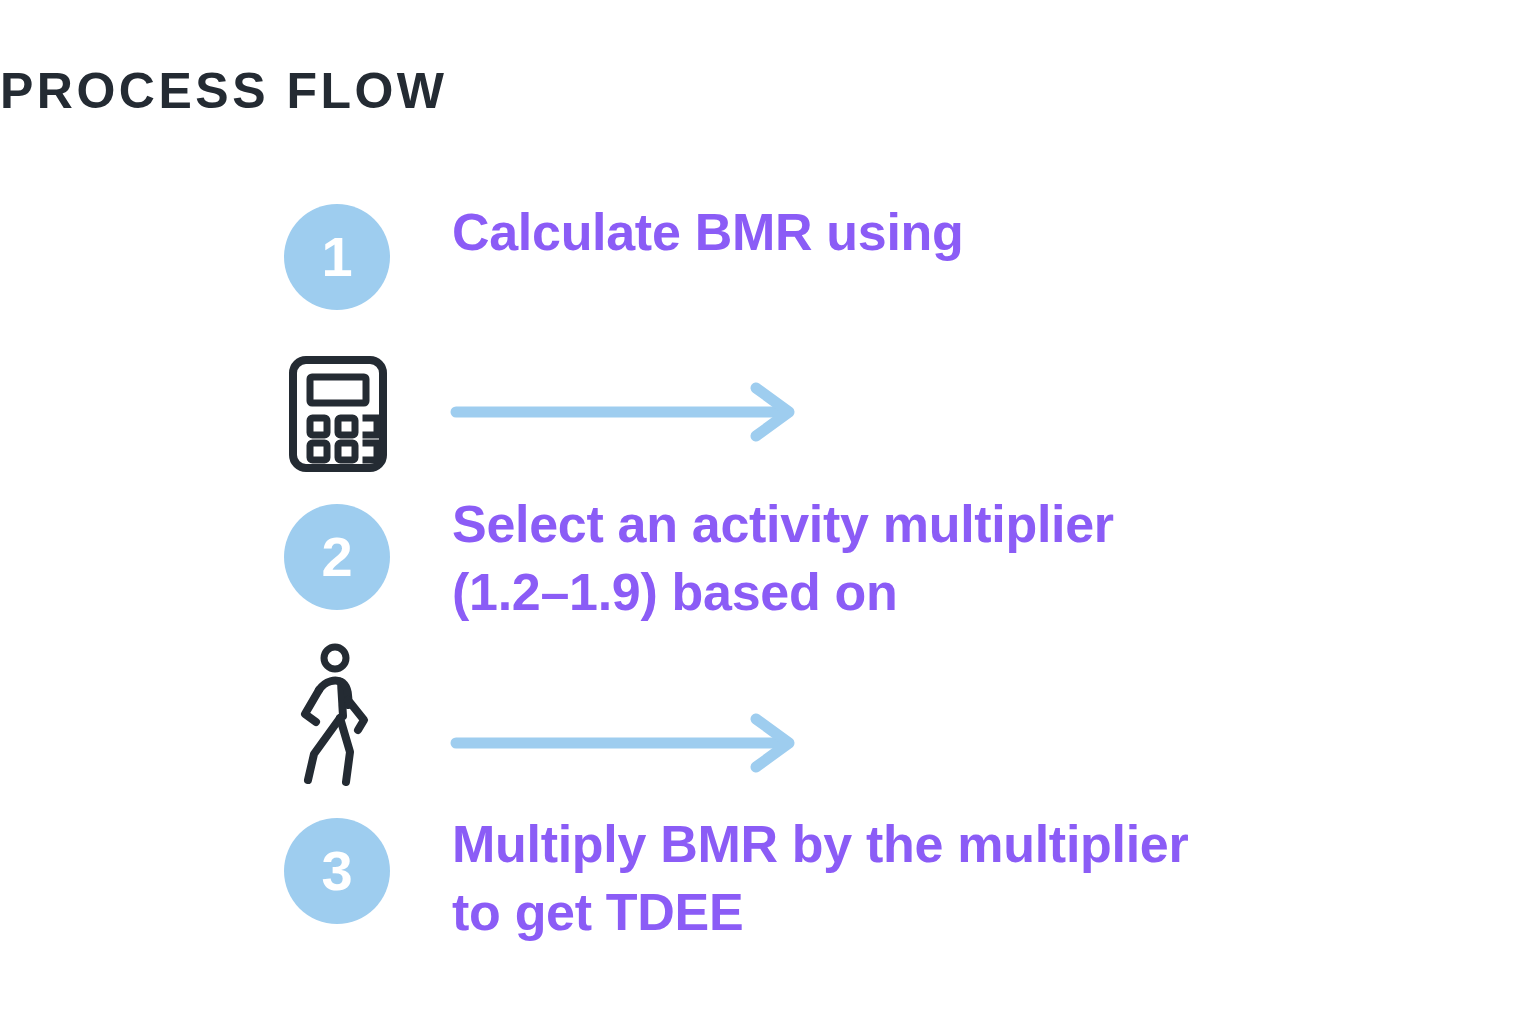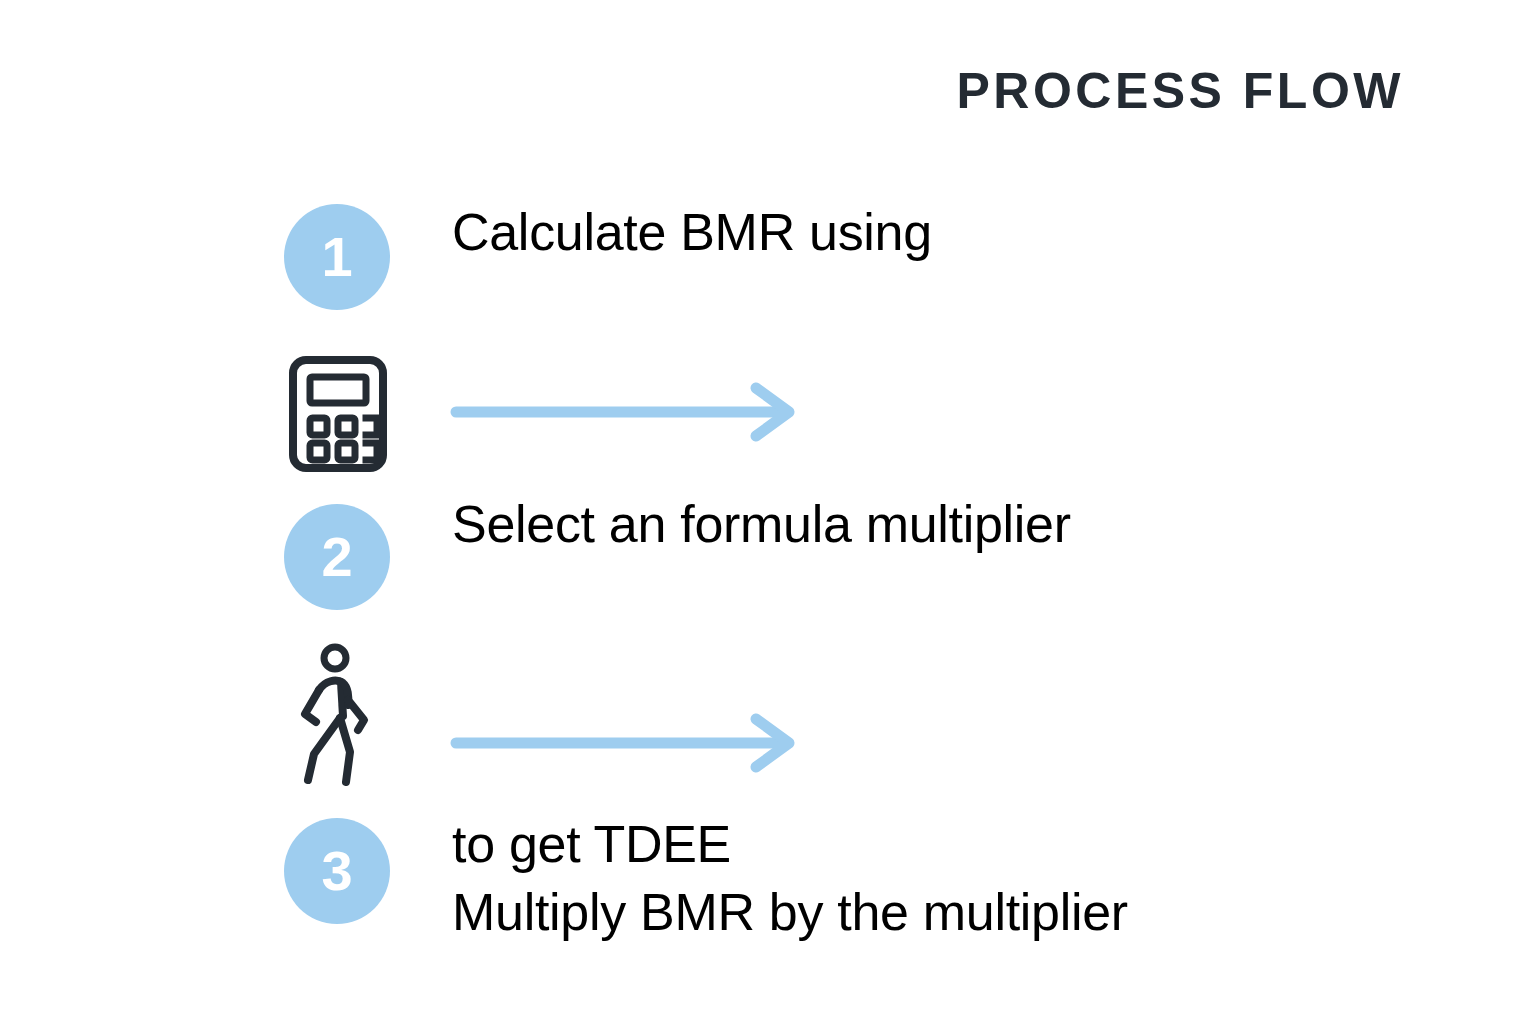--- a/index.html
+++ b/index.html
@@ -21,21 +21,21 @@
     width: 1536px;
     height: 1024px;
   }
 
   
   .title {
     position: absolute;
     top: 66px;
     left: 0;
     width: 1404px;
-    text-align: right;
+    text-align: left;
     font-size: 50px;
     font-weight: bold;
     letter-spacing: 3.5px;
     color: #242b33;
     line-height: 1;
     white-space: nowrap;
   }
 
   
   .step {
@@ -54,23 +54,23 @@
     font-weight: bold;
     display: flex;
     align-items: center;
     justify-content: center;
     flex: 0 0 auto;
     line-height: 1;
   }
 
   .step-text {
     margin-left: 62px;
-    color: #000000;
+    color: #8b5cf6;
     font-size: 52px;
-    font-weight: normal;
+    font-weight: bold;
     line-height: 68px;
     letter-spacing: -0.3px;
     white-space: nowrap;
   }
   .step-text .line { display: block; }
 
   
   #step-1 { left: 284px; top: 200px; }
   #step-1 .badge { margin-top: 4px; }
   #step-1 .step-text { margin-top: -2px; }
@@ -143,21 +143,22 @@
       <svg width="350" height="62" viewBox="0 0 350 62" fill="none" xmlns="http://www.w3.org/2000/svg" aria-hidden="true">
         <path d="M6 31 H330" stroke="#9ecdef" stroke-width="11" stroke-linecap="round"></path>
         <path d="M306 7 L339 31 L306 55" stroke="#9ecdef" stroke-width="11" stroke-linecap="round" stroke-linejoin="round" fill="none"></path>
       </svg>
     </div>
   </div>
 
   <div class="step" id="step-2">
     <div class="badge">2</div>
     <div class="step-text">
-      <span class="line">Select an formula multiplier</span>
+      <span class="line">Select an activity multiplier</span>
+      <span class="line">(1.2–1.9) based on</span>
     </div>
   </div>
 
   <div class="connector" id="connector-2">
     <div class="conn-icon">
       <svg width="100" height="152" viewBox="0 0 100 152" fill="none" xmlns="http://www.w3.org/2000/svg" aria-hidden="true">
 
         <circle cx="47" cy="16" r="11" stroke="#242b33" stroke-width="7"></circle>
 
         <path d="M53 40 L55 74" stroke="#242b33" stroke-width="8" stroke-linecap="round"></path>
@@ -177,18 +178,18 @@
       <svg width="350" height="62" viewBox="0 0 350 62" fill="none" xmlns="http://www.w3.org/2000/svg" aria-hidden="true">
         <path d="M6 31 H330" stroke="#9ecdef" stroke-width="11" stroke-linecap="round"></path>
         <path d="M306 7 L339 31 L306 55" stroke="#9ecdef" stroke-width="11" stroke-linecap="round" stroke-linejoin="round" fill="none"></path>
       </svg>
     </div>
   </div>
 
   <div class="step" id="step-3">
     <div class="badge">3</div>
     <div class="step-text">
+      <span class="line">Multiply BMR by the multiplier</span>
       <span class="line">to get TDEE</span>
-      <span class="line">Multiply BMR by the multiplier</span>
     </div>
   </div>
 
 </div>
 
 </body></html>

